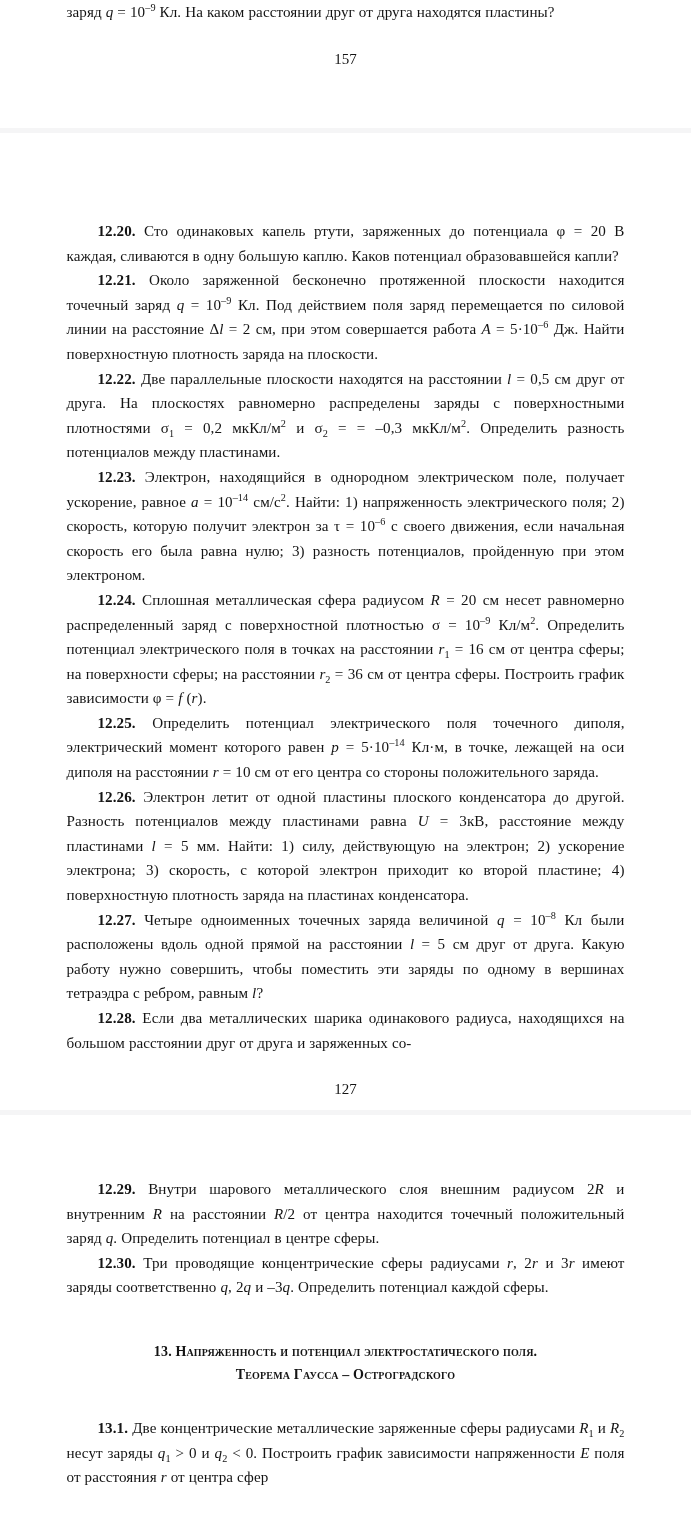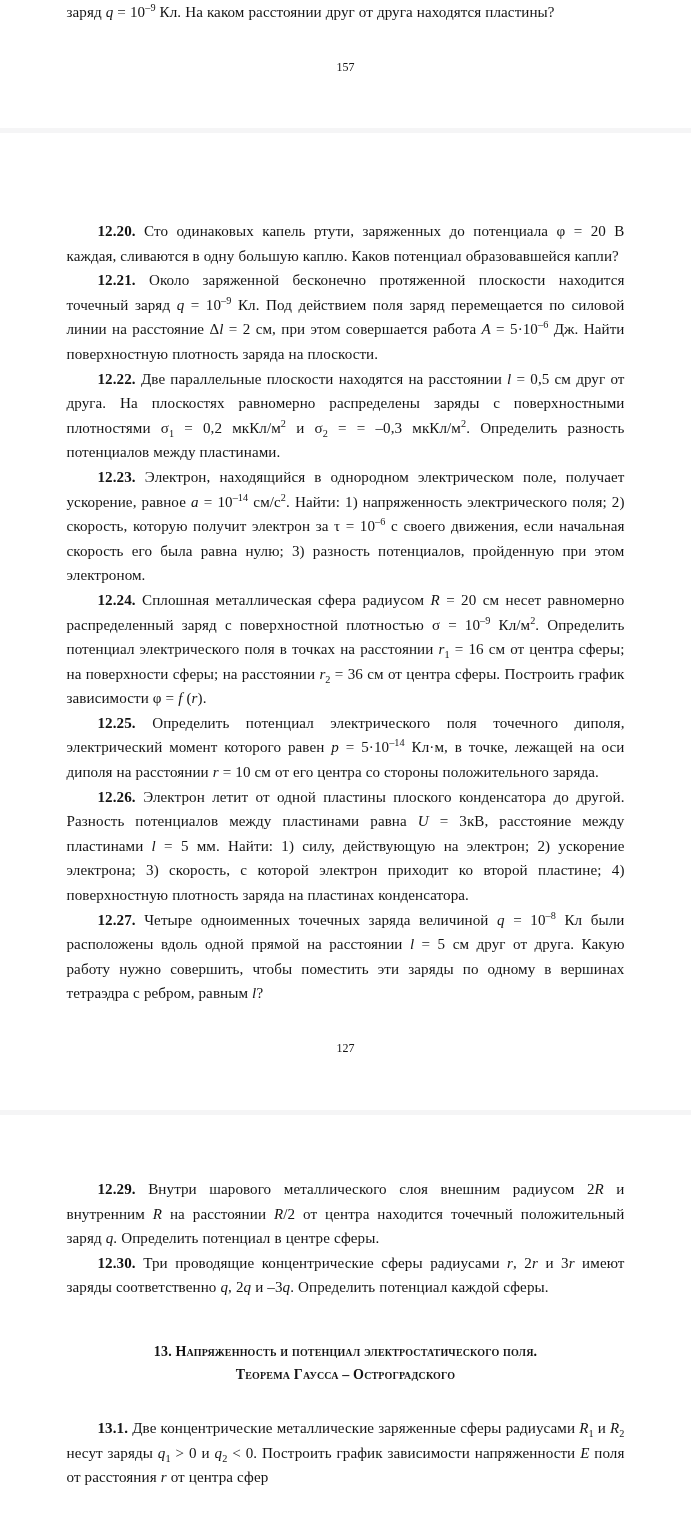--- a/index.html
+++ b/index.html
@@ -71,23 +71,23 @@
     font-size: 0.68em;
     vertical-align: super;
     line-height: 0;
   }
   sub {
     font-size: 0.68em;
     vertical-align: sub;
     line-height: 0;
   }
   .folio {
-    margin: 8px;
+    margin: 0;
     text-align: center;
-    font-size: 12px;
+    font-size: 15px;
     line-height: 24.6px;
   }
   .heading {
     margin: 0;
     text-align: center;
     font-weight: bold;
     font-size: 14px;
     line-height: 23px;
     letter-spacing: 0.012em;
   }
@@ -128,20 +128,21 @@
       <p class="body indent"><span class="num">12.23.</span> <span>Электрон, находящийся в однородном электрическом поле, получает ускорение, равное </span><span class="it">a</span><span> = 10</span><sup>–14</sup><span> см/с</span><sup>2</sup><span>. Найти: 1) напряженность электрического поля; 2) скорость, которую получит электрон за τ = 10</span><sup>–6</sup><span> с своего движения, если начальная скорость его была равна нулю; 3) разность потенциалов, пройденную при этом электроном.</span></p>
 
       <p class="body indent"><span class="num">12.24.</span> <span>Сплошная металлическая сфера радиусом </span><span class="it">R</span><span> = 20 см несет равномерно распределенный заряд с поверхностной плотностью σ = 10</span><sup>–9</sup><span> Кл/м</span><sup>2</sup><span>. Определить потенциал электрического поля в точках на расстоянии </span><span class="it">r</span><sub>1</sub><span> = 16 см от центра сферы; на поверхности сферы; на расстоянии </span><span class="it">r</span><sub>2</sub><span> = 36 см от центра сферы. Построить график зависимости φ = </span><span class="it">f</span><span> (</span><span class="it">r</span><span>).</span></p>
 
       <p class="body indent"><span class="num">12.25.</span> <span>Определить потенциал электрического поля точечного диполя, электрический момент которого равен </span><span class="it">p</span><span> = 5·10</span><sup>–14</sup><span> Кл·м, в точке, лежащей на оси диполя на расстоянии </span><span class="it">r</span><span> = 10 см от его центра со стороны положительного заряда.</span></p>
 
       <p class="body indent"><span class="num">12.26.</span> <span>Электрон летит от одной пластины плоского конденсатора до другой. Разность потенциалов между пластинами равна </span><span class="it">U</span><span> = 3кВ, расстояние между пластинами </span><span class="it">l</span><span> = 5 мм. Найти: 1) силу, действующую на электрон; 2) ускорение электрона; 3) скорость, с которой электрон приходит ко второй пластине; 4) поверхностную плотность заряда на пластинах конденсатора.</span></p>
 
       <p class="body indent"><span class="num">12.27.</span> <span>Четыре одноименных точечных заряда величиной </span><span class="it">q</span><span> = 10</span><sup>–8</sup><span> Кл были расположены вдоль одной прямой на расстоянии </span><span class="it">l</span><span> = 5 см друг от друга. Какую работу нужно совершить, чтобы поместить эти заряды по одному в вершинах тетраэдра с ребром, равным </span><span class="it">l</span><span>?</span></p>
 
+      <p class="body indent"><span class="num">12.28.</span> <span>Если два металлических шарика одинакового радиуса, находящихся на большом расстоянии друг от друга и заряженных со-</span></p>
 
       <div class="spacer-22"></div>
       <p class="folio">127</p>
     </div>
   </div>
 
   <div class="page-gap gap-2"></div>
 
   <div class="page-frag frag-3">
     <div class="col">

